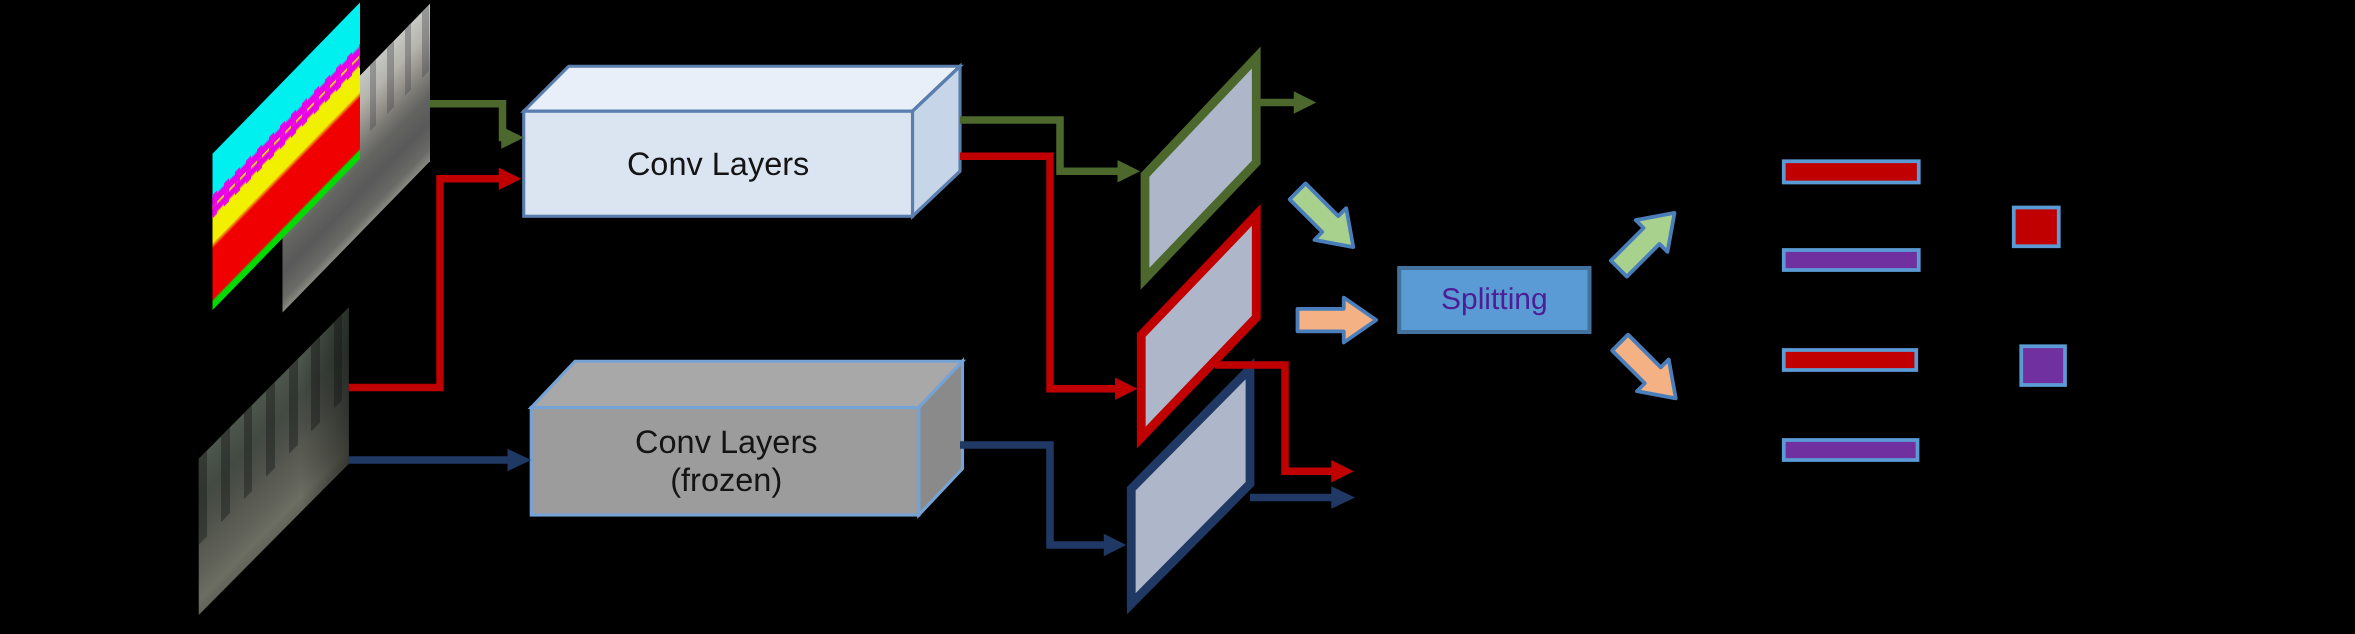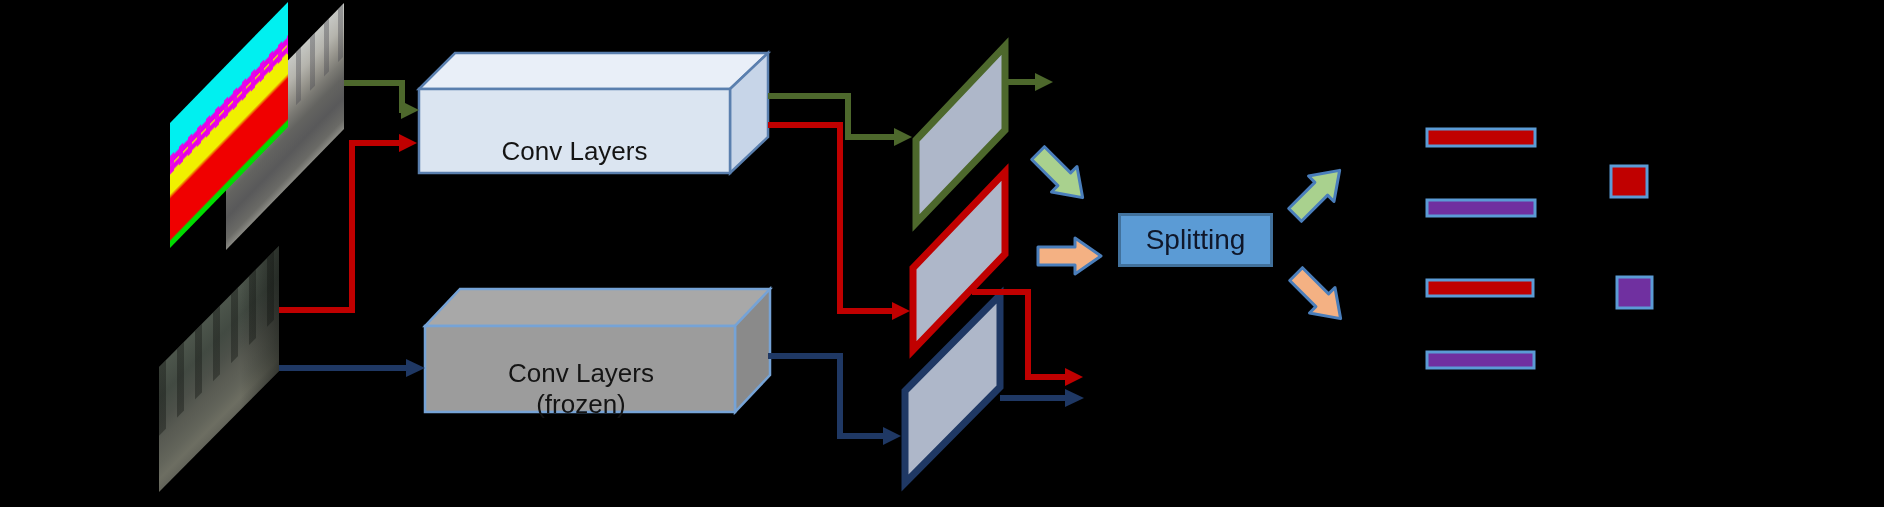--- a/index.html
+++ b/index.html
@@ -33,29 +33,29 @@
     background-image:
       linear-gradient(to right, rgba(0,0,0,0) 68%, rgba(14,17,14,.55) 100%),
       repeating-linear-gradient(90deg, rgba(25,28,24,.45) 0 7px, rgba(0,0,0,0) 7px 18px),
       linear-gradient(to bottom,#4d564c 0%,#424a42 25%,#4c5049 45%,#585a52 60%,#62645a 78%,#6d6e62 90%,#63645a 100%);
     background-size:100% 100%,100% 55%,100% 100%;
     background-repeat:no-repeat;
   }
   
   .boxlabel{
     position:absolute;display:flex;align-items:center;justify-content:center;
-    color:#141414;font-size:26px;line-height:31px;text-align:center;flex-direction:column;margin-top:20px;
+    color:#141414;font-size:26px;line-height:31px;text-align:center;flex-direction:column;
   }
   .label-conv-top{left:419px;top:89px;width:311px;height:84px;}
   .label-conv-frozen{left:427px;top:325px;width:308px;height:88px;}
   .splitting-box{
     position:absolute;left:1118px;top:213px;width:155px;height:54px;box-sizing:border-box;
     background:var(--splitting-fill);border:3px solid var(--splitting-border);
     display:flex;align-items:center;justify-content:center;
-    color:#0f172a;font-size:28px;
+    color:#4c1d95;font-size:24px;
   }
   svg{display:block;}
   .fmap{fill:var(--fmap-fill);stroke-width:7;}
   .flow{fill:none;stroke-width:6;}
   .blockarrow{stroke:var(--block-border);stroke-width:3;stroke-linejoin:round;}
   .bar,.swatch{stroke:var(--bar-border);stroke-width:3;}
 </style>
 </head>
 <body>
 

